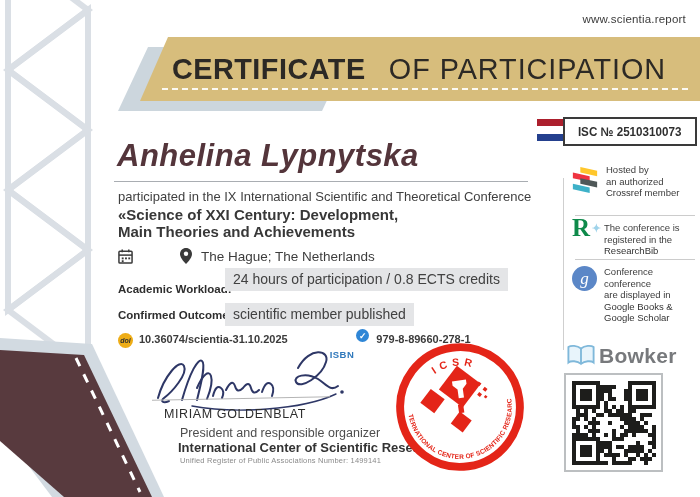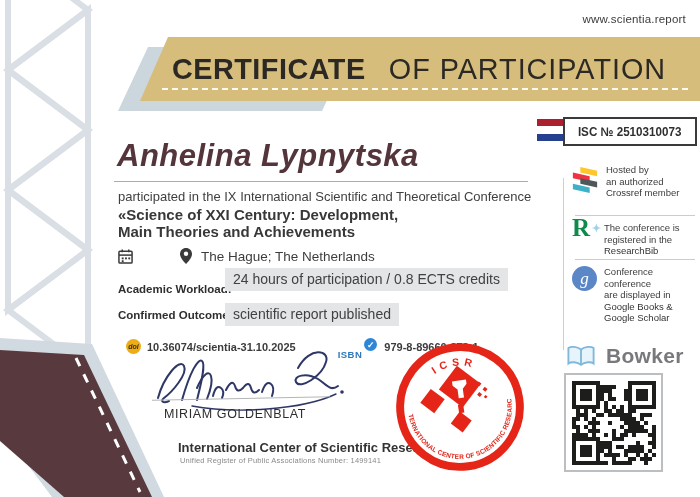--- a/index.html
+++ b/index.html
@@ -34,21 +34,21 @@
   
   .name{left:117px;top:138px;font-size:31px;font-weight:700;font-style:italic;color:var(--name);letter-spacing:.5px;}
   .name-rule{left:114px;top:181px;width:414px;border-top:1px solid #a9adb2;}
   .intro{left:118px;top:189px;font-size:13px;color:#3f3f3f;}
   .conf{left:118px;top:206px;font-size:15px;font-weight:700;color:#383838;line-height:17px;}
   .evt-row{left:118px;top:248px;display:flex;align-items:center;font-size:13.5px;color:#3d3d3d;}
   .evt-row .gap{width:38px;}
   .evt-row svg{margin-right:9px;}
   .detail-label{font-size:11.5px;font-weight:700;color:#2e2e2e;}
   .detail-box{background:var(--boxbg);font-size:14px;color:#414141;padding:3px 8px 4px 8px;white-space:nowrap;}
-  .ids-row{left:126px;top:333px;display:flex;align-items:center;font-size:11px;font-weight:600;color:#3b3b3b;}
+  .ids-row{left:118px;top:333px;display:flex;align-items:flex-start;font-size:11px;font-weight:600;color:#3b3b3b;}
   .doi-ic{width:15px;height:15px;border-radius:50%;background:var(--doiy);color:#2f2f2f;font-size:7px;font-weight:700;
           display:flex;align-items:center;justify-content:center;margin-right:6px;font-style:italic;}
   .isbn-lb{color:var(--isbnb);font-size:9.5px;font-weight:700;letter-spacing:.5px;margin:16px 2px 0 42px;}
   .isbn-ck{width:13px;height:13px;border-radius:50%;background:#2f86d6;color:#fff;font-size:9px;font-weight:700;
            display:flex;align-items:center;justify-content:center;margin-right:7px;margin-top:-4px;}
 
   
   .sig-line{left:152px;top:398px;width:178px;border-top:1px solid #b5b5b5;transform:rotate(-1.2deg);}
   .sig-name{left:164px;top:407px;font-size:12.5px;font-weight:400;color:#2d2d2d;letter-spacing:.6px;}
   .sig-role{left:180px;top:426px;font-size:12.5px;color:#4d4d4d;}
@@ -59,21 +59,21 @@
   
   .v-line{left:563px;top:178px;height:172px;border-left:1px solid #cfcfcf;}
   .sb-div{border-top:1px solid #cccccc;width:120px;left:575px;}
   .sb-item{display:flex;align-items:flex-start;font-size:9.5px;line-height:11.5px;color:#3c3c3c;}
   .sb-item .txt b{font-weight:400;color:#333;}
   .rb-icon{position:relative;width:26px;height:28px;font-size:25px;font-weight:700;color:#0e8a4a;
            font-family:"Liberation Serif",serif;}
   .rb-star{position:absolute;right:-3px;top:1px;font-size:11px;color:#9fd3ea;}
   .gs-icon{width:25px;height:25px;border-radius:50%;background:#5b87c7;color:#fff;display:flex;align-items:center;
            justify-content:center;font-family:"Liberation Serif",serif;font-style:italic;font-size:17px;}
-  .bowker{left:567px;top:344px;display:flex;align-items:flex-end;gap:11px;}
+  .bowker{left:567px;top:344px;display:flex;align-items:flex-start;gap:4px;}
   .bowker span{font-size:21px;font-weight:600;color:#77797c;letter-spacing:.3px;}
   .qr-box{left:564px;top:373px;width:95px;height:95px;background:#fff;border:2px solid #bcbfc1;
           display:flex;align-items:center;justify-content:center;}
 </style>
 </head>
 <body>
 
 <div id="cert">
 
   <svg class="abs tri-strip" width="96" height="350" viewBox="0 0 96 350">
@@ -135,21 +135,21 @@
     <svg width="12" height="16" viewBox="0 0 12 16">
       <path d="M6 0 C2.6 0 0 2.6 0 6 c0 4.4 6 10 6 10 s6 -5.6 6 -10 C12 2.6 9.4 0 6 0 Z" fill="#3a3a3a"></path>
       <circle cx="6" cy="5.8" r="2.2" fill="#fff"></circle>
     </svg>
     <span>The Hague; The Netherlands</span>
   </div>
 
   <div class="abs detail-label" style="left:118px;top:283px;">Academic Workload:</div>
   <div class="abs detail-box" style="left:225px;top:268px;">24 hours of participation / 0.8 ECTS credits</div>
   <div class="abs detail-label" style="left:118px;top:309px;">Confirmed Outcome:</div>
-  <div class="abs detail-box" style="left:225px;top:303px;">scientific report published</div>
+  <div class="abs detail-box" style="left:225px;top:303px;">scientific member published</div>
 
   <div class="abs ids-row">
     <div class="doi-ic">doi</div>
     <span>10.36074/scientia-31.10.2025</span>
     <span class="isbn-lb">ISBN</span>
     <span class="isbn-ck">✓</span>
     <span>979-8-89660-278-1</span>
   </div>
 
   <svg class="abs" style="left:150px;top:344px;" width="196" height="70" viewBox="0 0 196 70">
@@ -160,20 +160,21 @@
       <path d="M63 52 Q66 40 71 44 Q75 47 72 54"></path>
       <path d="M76 46 Q82 34 85 42 Q87 50 93 44 Q99 36 101 44 Q103 52 109 46"></path>
       <path d="M112 48 Q116 36 121 40 Q125 43 122 52"></path>
       <path d="M148 24 C160 2 180 6 176 18 C172 32 150 46 146 38 C143 32 156 28 168 35 C176 40 180 48 188 42"></path>
       <path d="M42 62 C84 70 152 66 186 50" stroke-width="1.4"></path>
     </g>
     <circle cx="192" cy="48" r="1.8" fill="#2e3766"></circle>
   </svg>
   <div class="abs sig-line"></div>
   <div class="abs sig-name">MIRIAM GOLDENBLAT</div>
+  <div class="abs sig-role">President and responsible organizer</div>
   <div class="abs sig-org">
     <span>International Center of Scientific Research</span>
     <sup>ROR</sup>
   </div>
   <div class="abs sig-note">Unified Register of Public Associations Number: 1499141</div>
 
   <svg class="abs" style="left:394px;top:341px;" width="132" height="132" viewBox="0 0 150 150">
     <g transform="rotate(-8 75 75)">
       <circle cx="75" cy="75" r="68" fill="#fff" stroke="#e42518" stroke-width="9"></circle>
       <path id="sealTop" d="M28 75 A47 47 0 0 1 122 75" fill="none"></path>

